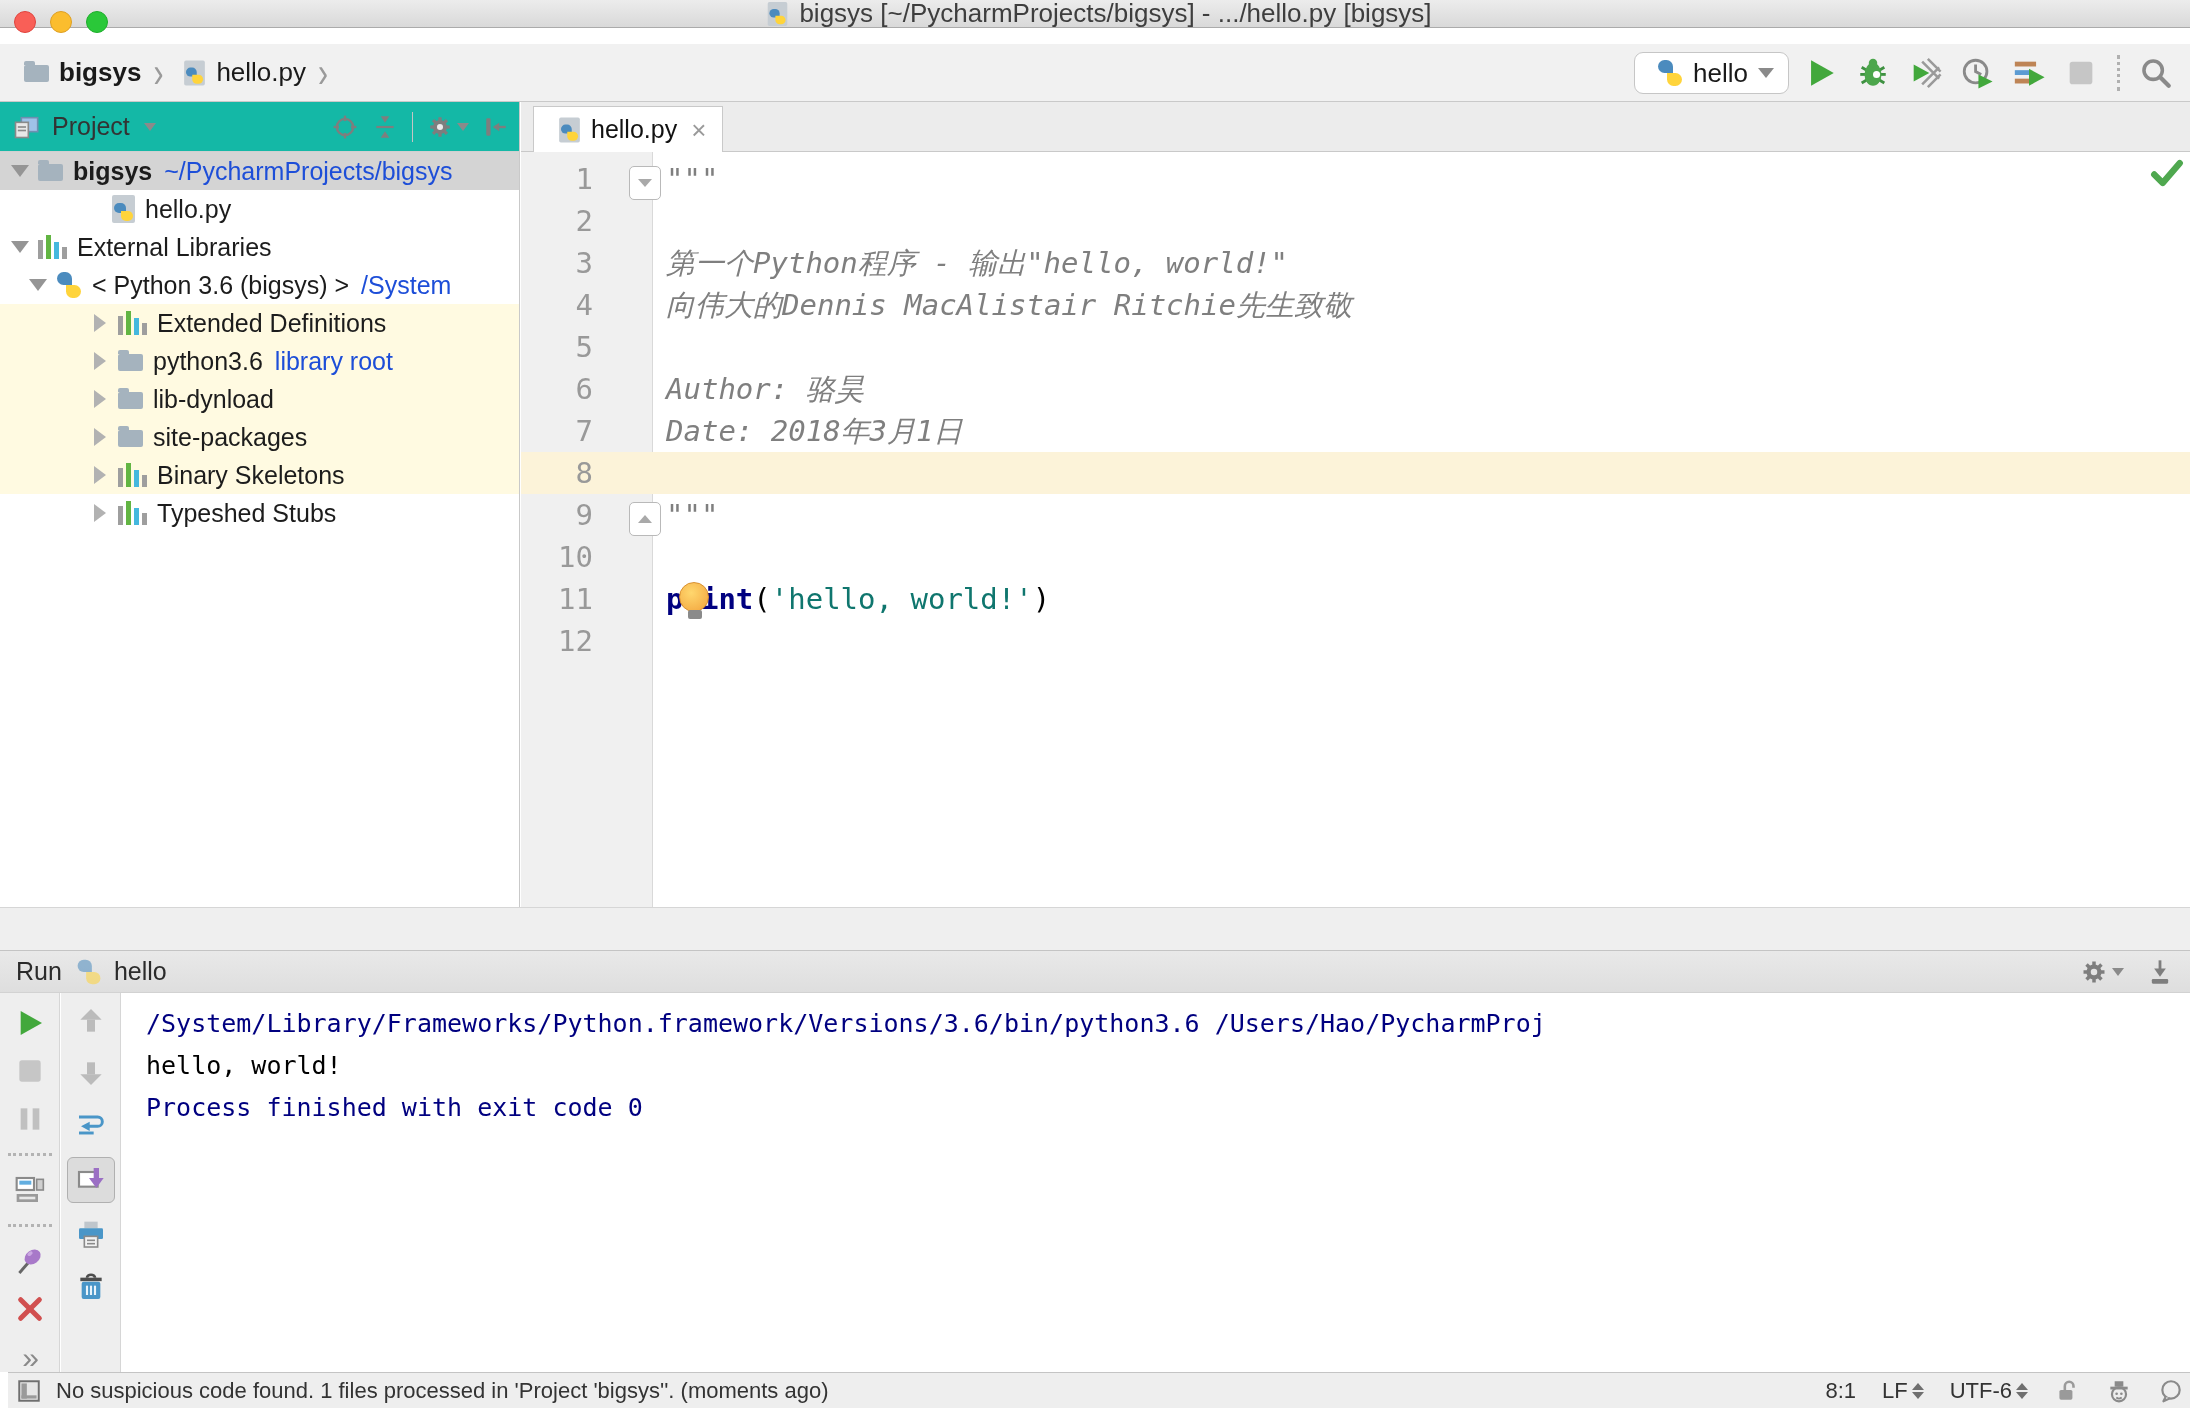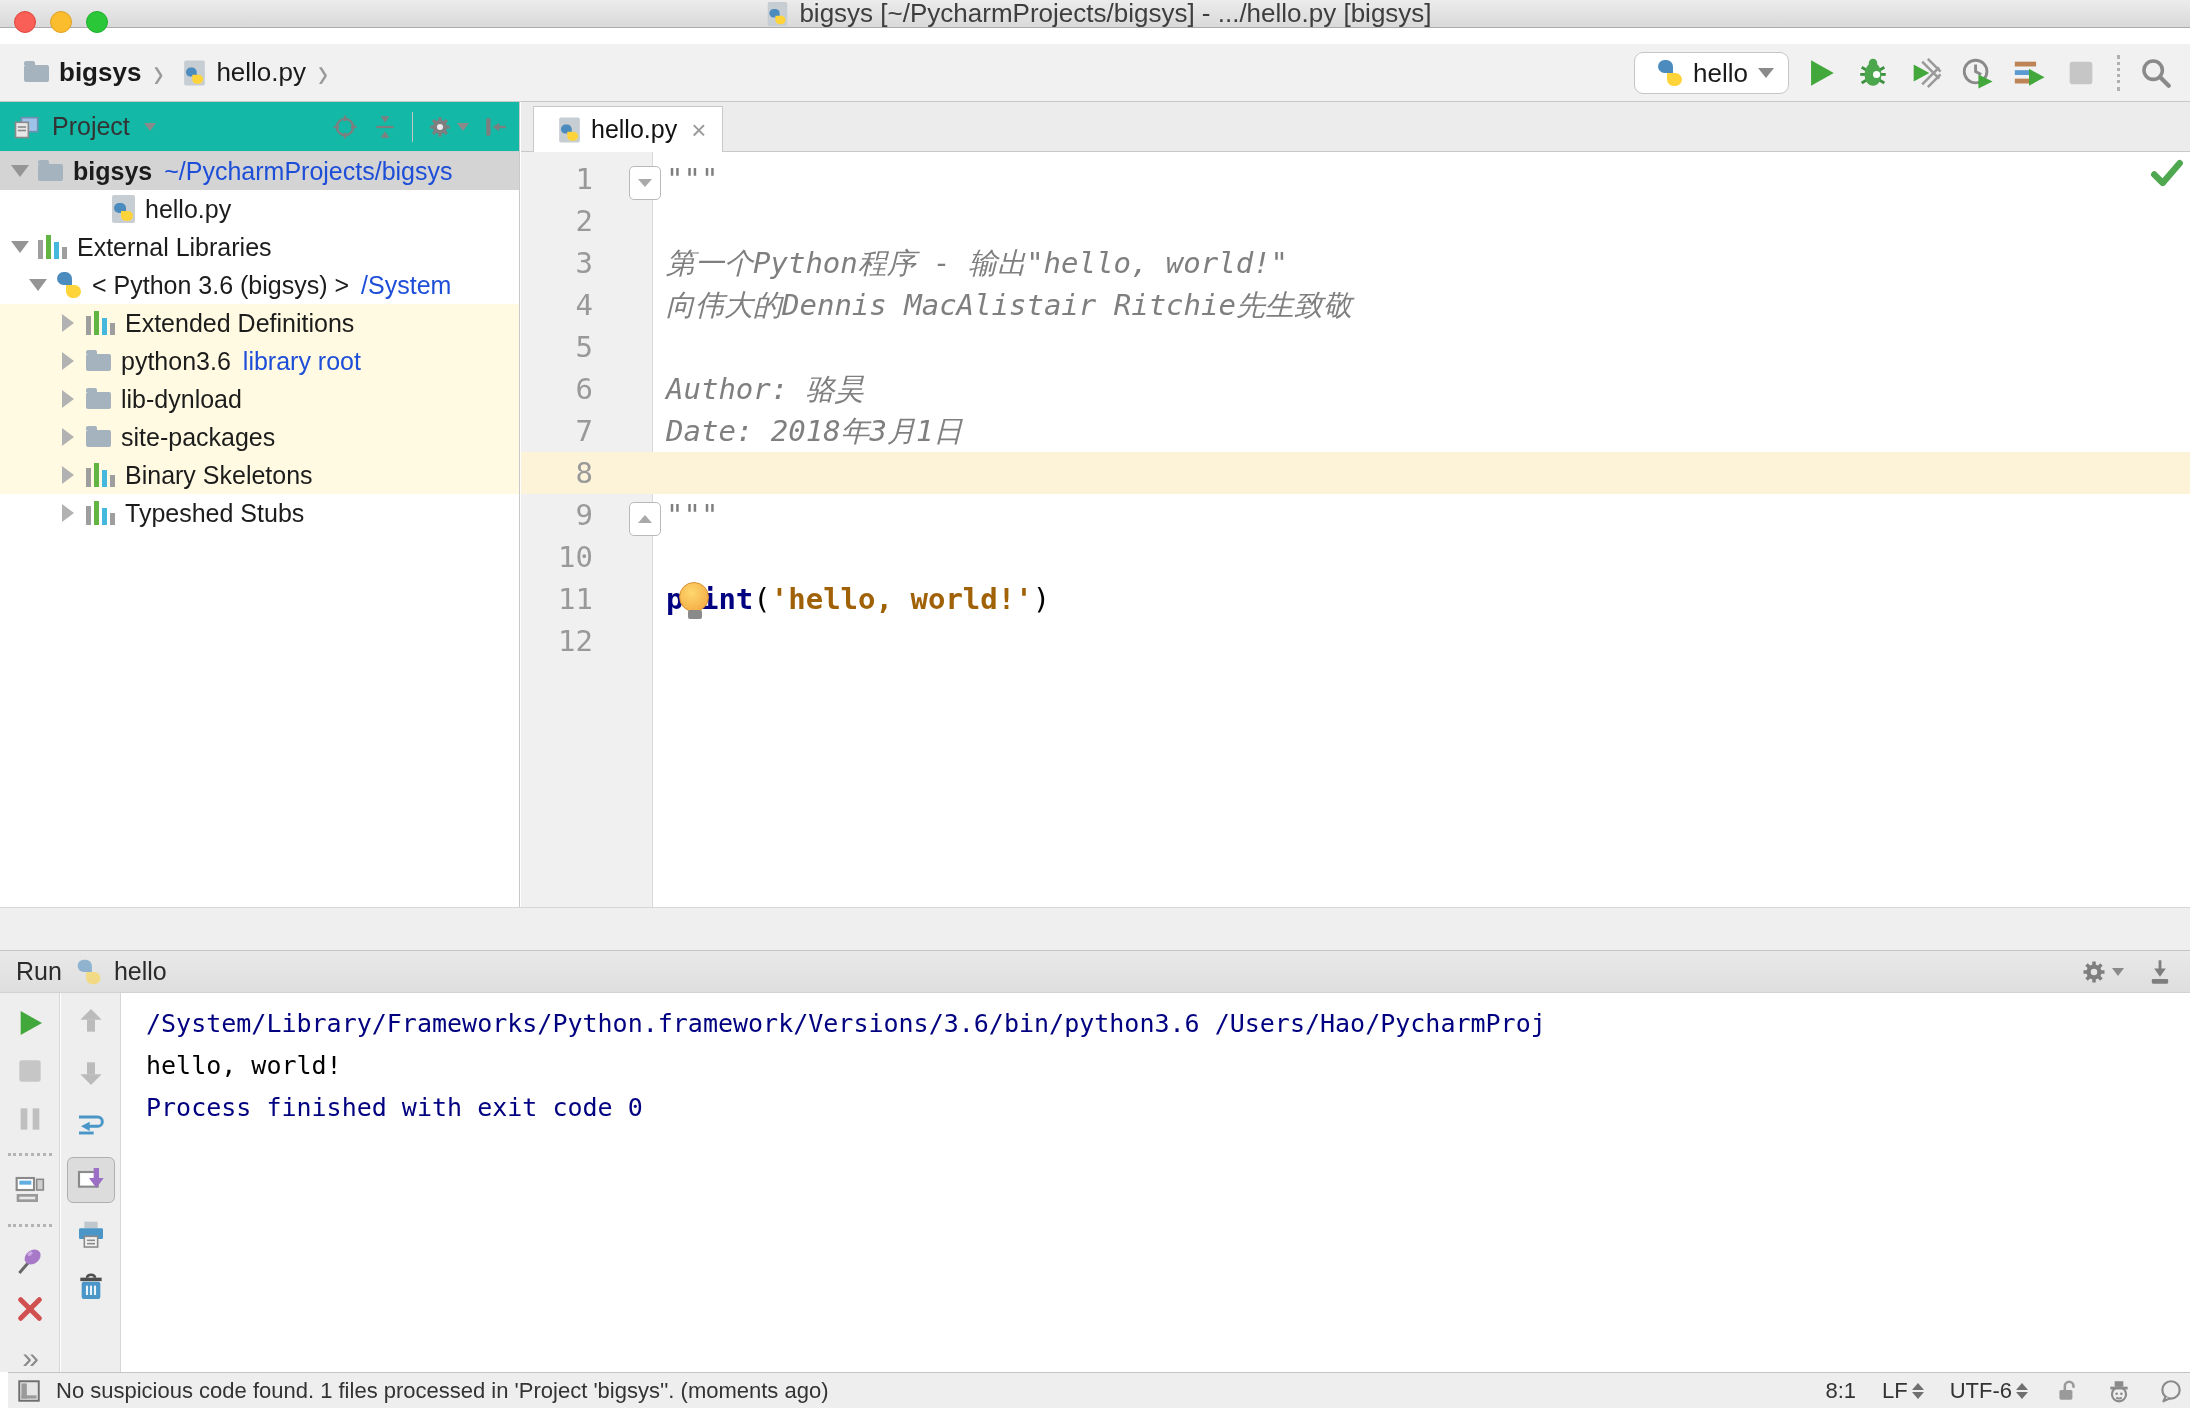--- a/index.html
+++ b/index.html
@@ -62,34 +62,34 @@
   .lib i:nth-child(1){ height:19px; }
   .lib i:nth-child(2){ height:24px; background:#62B543; }
   .lib i:nth-child(3){ height:17px; background:#45B8DE; }
   .lib i:nth-child(4){ height:12px; }
   .pylogo { position:relative; width:26px; height:26px; }
   .pylogo::before { content:""; position:absolute; left:1px; top:0; width:15px; height:13px; background:#4B8BBE; border-radius:8px 8px 0 8px; }
   .pylogo::after { content:""; position:absolute; right:1px; bottom:0; width:15px; height:13px; background:#FFD43B; border-radius:0 8px 8px 8px; }
   .pyfile { position:relative; width:23px; height:28px; background:#C6CDD3; border-radius:2px; }
   .pyfile::before { content:""; position:absolute; left:2px; top:8px; width:12px; height:10px; background:#4B8BBE; border-radius:6px 6px 0 6px; }
   .pyfile::after { content:""; position:absolute; right:2px; bottom:2px; width:12px; height:10px; background:#FFD43B; border-radius:0 6px 6px 6px; }
-  .ind0 { padding-left:10px; } .ind1 { padding-left:28px; } .ind2 { padding-left:58px; } .ind2f { padding-left:112px; }
+  .ind0 { padding-left:10px; } .ind1 { padding-left:28px; } .ind2 { padding-left:90px; } .ind2f { padding-left:112px; }
 
   
   .editor { position:absolute; left:521px; top:152px; width:1669px; height:755px; background:#fff; }
   .gutter-bg { position:absolute; left:0; top:0; bottom:0; width:132px; background:#f0f0f0; border-right:1px solid #d9d9d9; }
   .caret-line { position:absolute; left:0; right:0; top:300px; height:42px; background:#fcf3d9; }
   .mono { font-family:"DejaVu Sans Mono","DejaVu Sans",monospace; }
   .ln-col { position:absolute; left:0; top:6px; width:72px; text-align:right; z-index:2; }
   .ln { height:42px; line-height:42px; font-size:29px; color:#999; font-family:"DejaVu Sans Mono",monospace; }
   .code-col { position:absolute; left:145px; top:6px; right:0; z-index:2; }
   .cl { height:42px; line-height:42px; font-size:29px; white-space:pre; color:#000; }
   .doc { color:#7f7f7f; font-style:italic; }
   .kw { color:#000080; font-weight:bold; }
-  .str { color:#a16207; font-weight:bold; }
+  .str { color:#0f766e; font-weight:normal; }
   .fold { position:absolute; left:108px; width:32px; height:34px; background:#fff; border:1px solid #b9b9b9; border-radius:5px;
     display:flex; align-items:center; justify-content:center; z-index:3; }
   .fold .chev-d { width:0;height:0;border-left:7px solid transparent;border-right:7px solid transparent;border-top:8px solid #a9a9a9; }
   .fold .chev-u { width:0;height:0;border-left:7px solid transparent;border-right:7px solid transparent;border-bottom:8px solid #a9a9a9; }
   .bulb { position:absolute; left:158px; top:430px; width:32px; height:40px; z-index:4; }
   .bulb .globe { width:30px; height:30px; border-radius:50%; background:radial-gradient(circle at 40% 35%, #ffd76e, #f2a33c); border:1px solid #d89030; }
   .bulb .base { width:14px; height:9px; background:#8a8a8a; margin:-2px auto 0; border-radius:2px; }
   .inspect-ok { position:absolute; right:6px; top:4px; width:34px; height:34px; z-index:4; }
 
   

